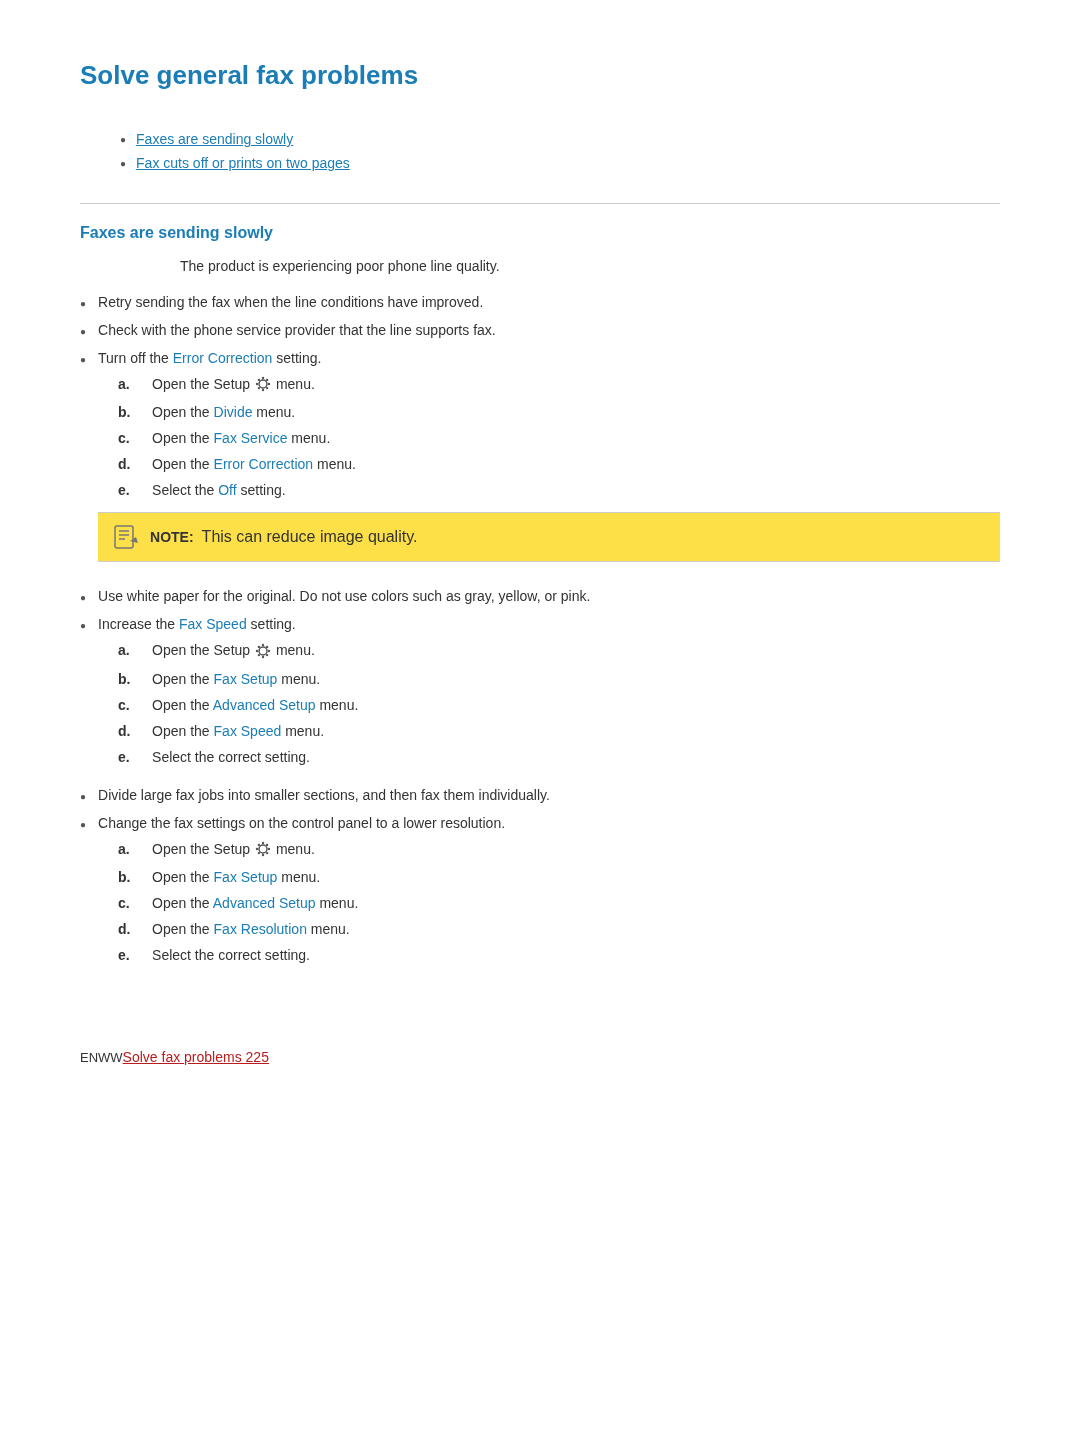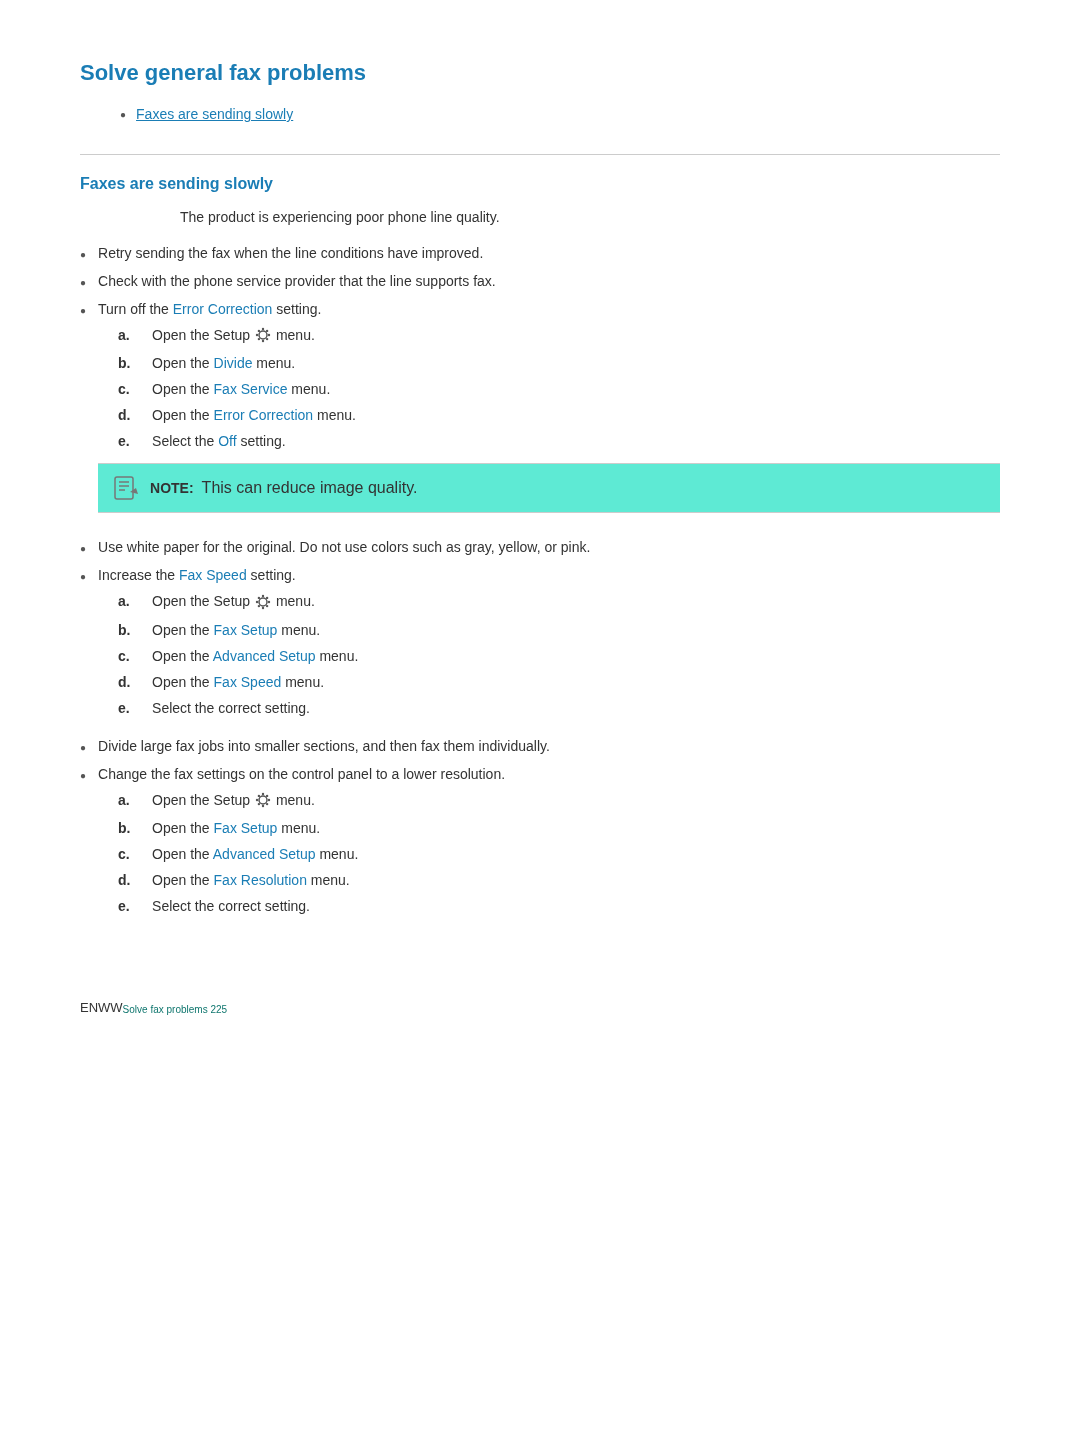--- a/index.html
+++ b/index.html
@@ -12,24 +12,24 @@
       font-family: Arial, Helvetica, sans-serif;
       font-size: 14px;
       color: #333;
       background: #fff;
       width: 1080px;
       min-height: 1437px;
       padding: 60px 80px 80px 80px;
     }
 
     .page-title {
-      font-size: 22px;
+      font-size: 26px;
       font-weight: bold;
       color: #1a7db5;
-      margin-bottom: 20px;
+      margin-bottom: 40px;
     }
 
     .toc-list {
       list-style: none;
       margin-bottom: 32px;
       margin-left: 40px;
     }
 
     .toc-list li {
       margin-bottom: 8px;
@@ -126,21 +126,21 @@
       color: #333;
     }
 
     .note-box {
       display: flex;
       align-items: center;
       border-top: 1px solid #ccc;
       border-bottom: 1px solid #ccc;
       padding: 10px 14px;
       margin: 14px 0 14px 0;
-      background: #5eead4;
+      background: #fde047;
     }
 
     .note-icon {
       width: 28px;
       height: 28px;
       margin-right: 10px;
       flex-shrink: 0;
     }
 
     .note-label {
@@ -172,32 +172,36 @@
       padding-top: 16px;
       border-top: none;
     }
 
     .footer-left {
       font-size: 13px;
       color: #333;
     }
 
     .footer-right {
-      font-size: 10px;
-      color: #0f766e;
+      font-size: 14px;
+      color: #b91c1c;
+      text-decoration: underline;
     }
   </style>
 </head>
 <body>
 
 <h1 class="page-title">Solve general fax problems</h1>
 
 <ul class="toc-list">
   <li>
     <a class="link" href="#faxes-sending-slowly">Faxes are sending slowly</a>
+  </li>
+  <li>
+    <a class="link" href="#fax-cuts-off">Fax cuts off or prints on two pages</a>
   </li>
 </ul>
 
 <hr class="divider">
 
 <h2 class="section-title" id="faxes-sending-slowly">Faxes are sending slowly</h2>
 
 <p class="intro-text">The product is experiencing poor phone line quality.</p>
 
 <ul class="bullet-list">

